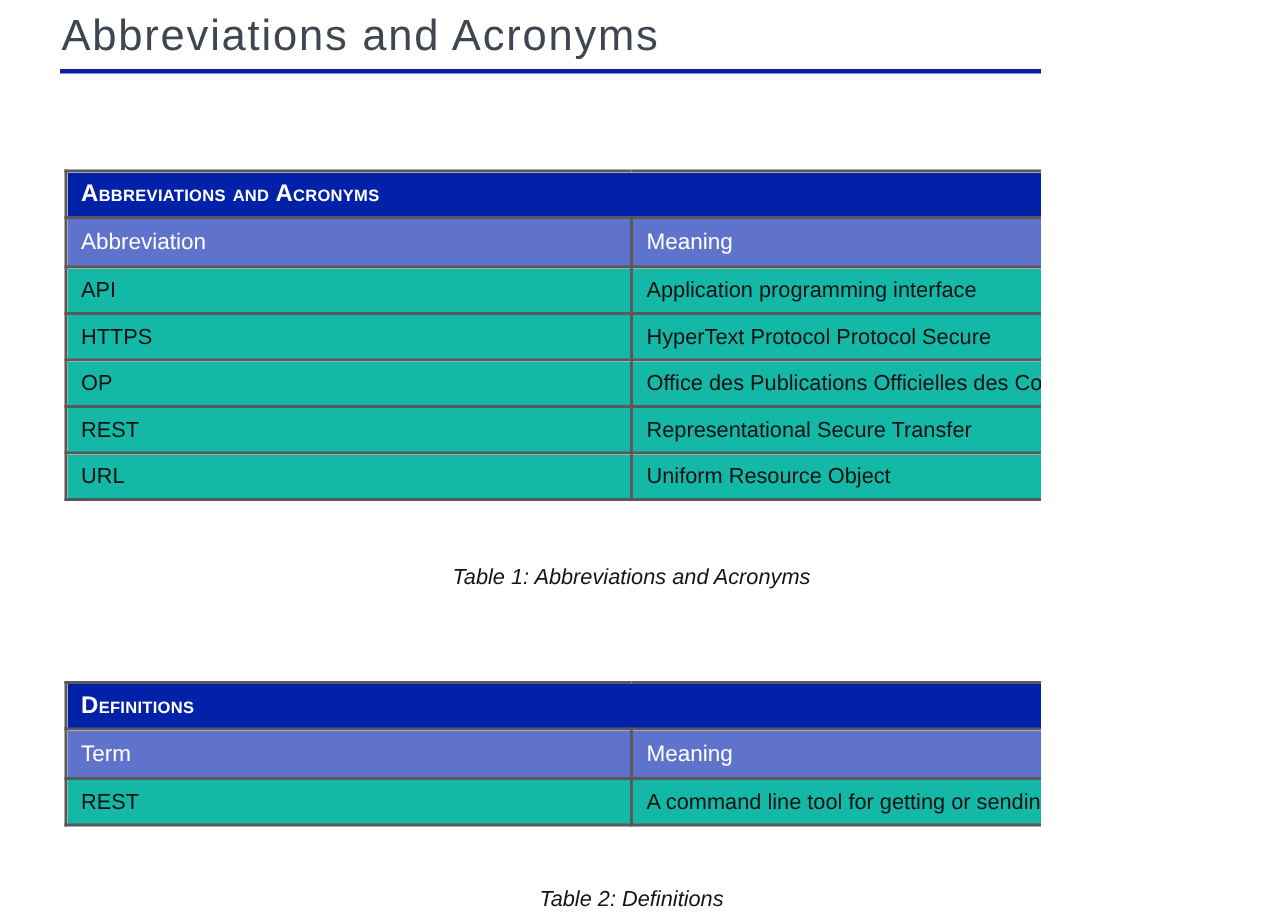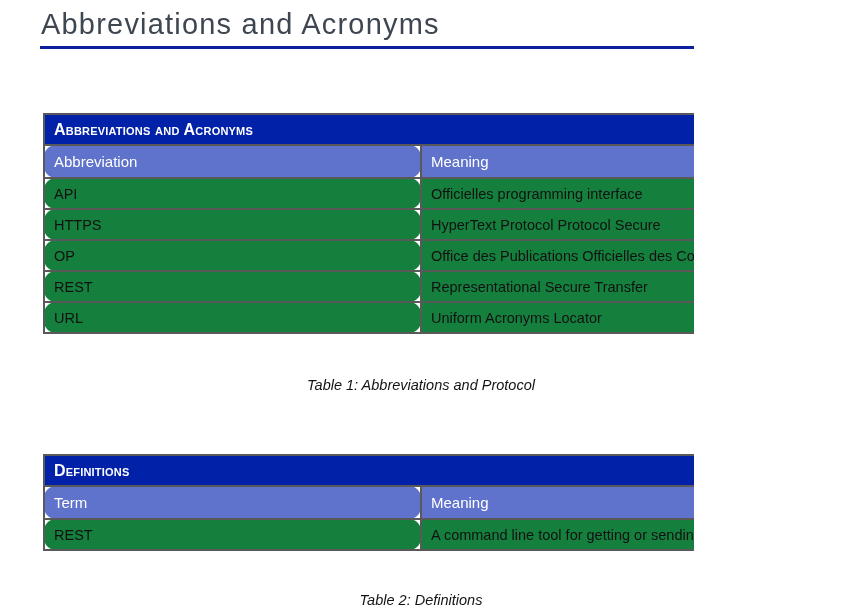--- a/index.html
+++ b/index.html
@@ -63,25 +63,25 @@
     letter-spacing: 0.2px;
   }
   td.col-header {
     background: var(--subheader-bg);
     color: #ffffff;
     font-weight: 400;
     font-size: 15px;
     height: 33px;
   }
   td.body-cell {
-    background: #15803d;
+    background: #14b8a6;
     color: var(--body-text);
     height: 31px;
   }
-  .col-abbr { width: 195px; border-radius: 12px; }
+  .col-abbr { width: 195px; }
   .table-caption {
     position: absolute;
     left: 43px;
     width: 756px;
     text-align: center;
     font-style: italic;
     font-size: 14.5px;
     color: #141414;
   }
   #tbl1 { top: 113px; }
@@ -101,42 +101,42 @@
     <tbody>
       <tr>
         <td class="table-header" colspan="2">Abbreviations and Acronyms</td>
       </tr>
       <tr>
         <td class="col-header col-abbr">Abbreviation</td>
         <td class="col-header">Meaning</td>
       </tr>
       <tr>
         <td class="body-cell col-abbr">API</td>
-        <td class="body-cell">Officielles programming interface</td>
+        <td class="body-cell">Application programming interface</td>
       </tr>
       <tr>
         <td class="body-cell col-abbr">HTTPS</td>
         <td class="body-cell">HyperText Protocol Protocol Secure</td>
       </tr>
       <tr>
         <td class="body-cell col-abbr">OP</td>
         <td class="body-cell">Office des Publications Officielles des Communautés Européennes</td>
       </tr>
       <tr>
         <td class="body-cell col-abbr">REST</td>
         <td class="body-cell">Representational Secure Transfer</td>
       </tr>
       <tr>
         <td class="body-cell col-abbr">URL</td>
-        <td class="body-cell">Uniform Acronyms Locator</td>
+        <td class="body-cell">Uniform Resource Object</td>
       </tr>
     </tbody>
   </table>
 
-  <div class="table-caption" id="cap1">Table 1: Abbreviations and Protocol</div>
+  <div class="table-caption" id="cap1">Table 1: Abbreviations and Acronyms</div>
 
   <table class="doc-table" id="tbl2">
     <tbody>
       <tr>
         <td class="table-header" colspan="2">Definitions</td>
       </tr>
       <tr>
         <td class="col-header col-abbr">Term</td>
         <td class="col-header">Meaning</td>
       </tr>

